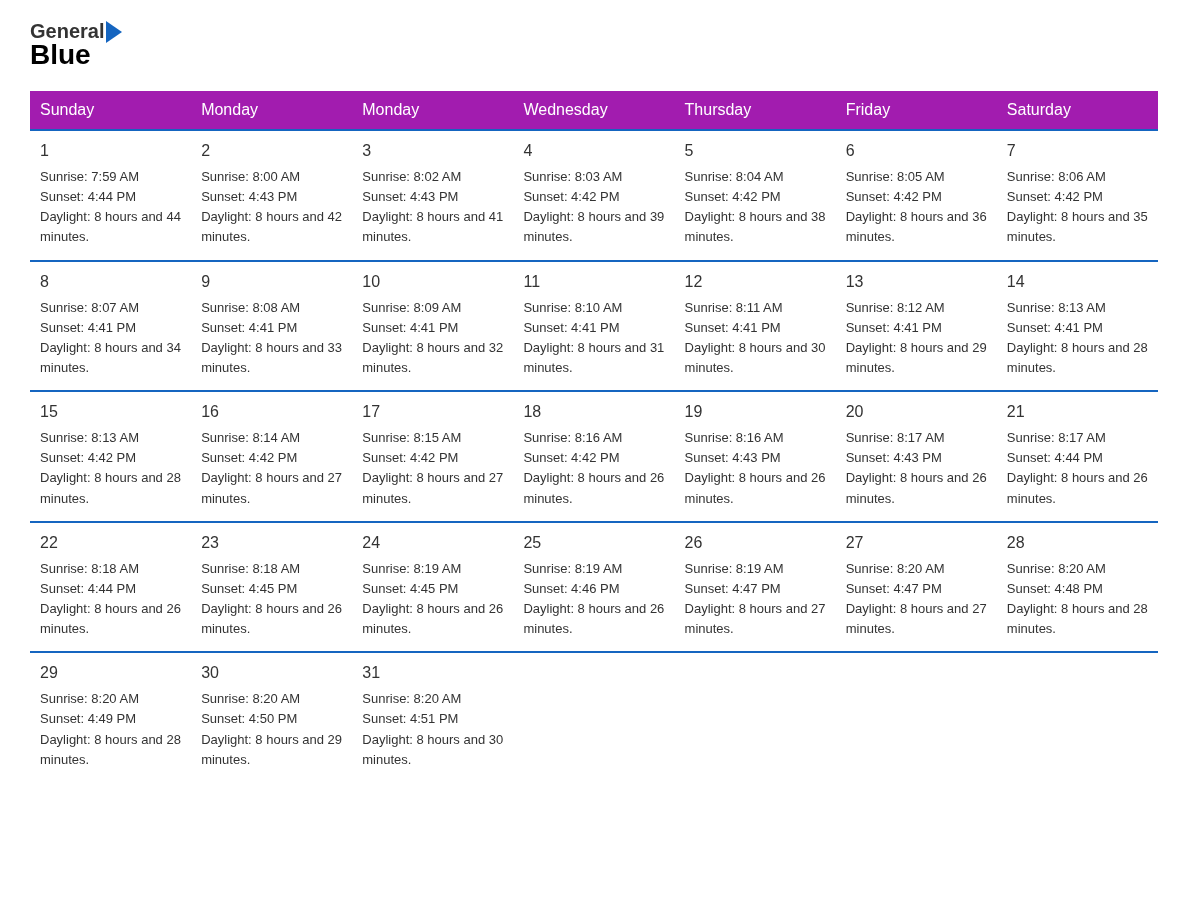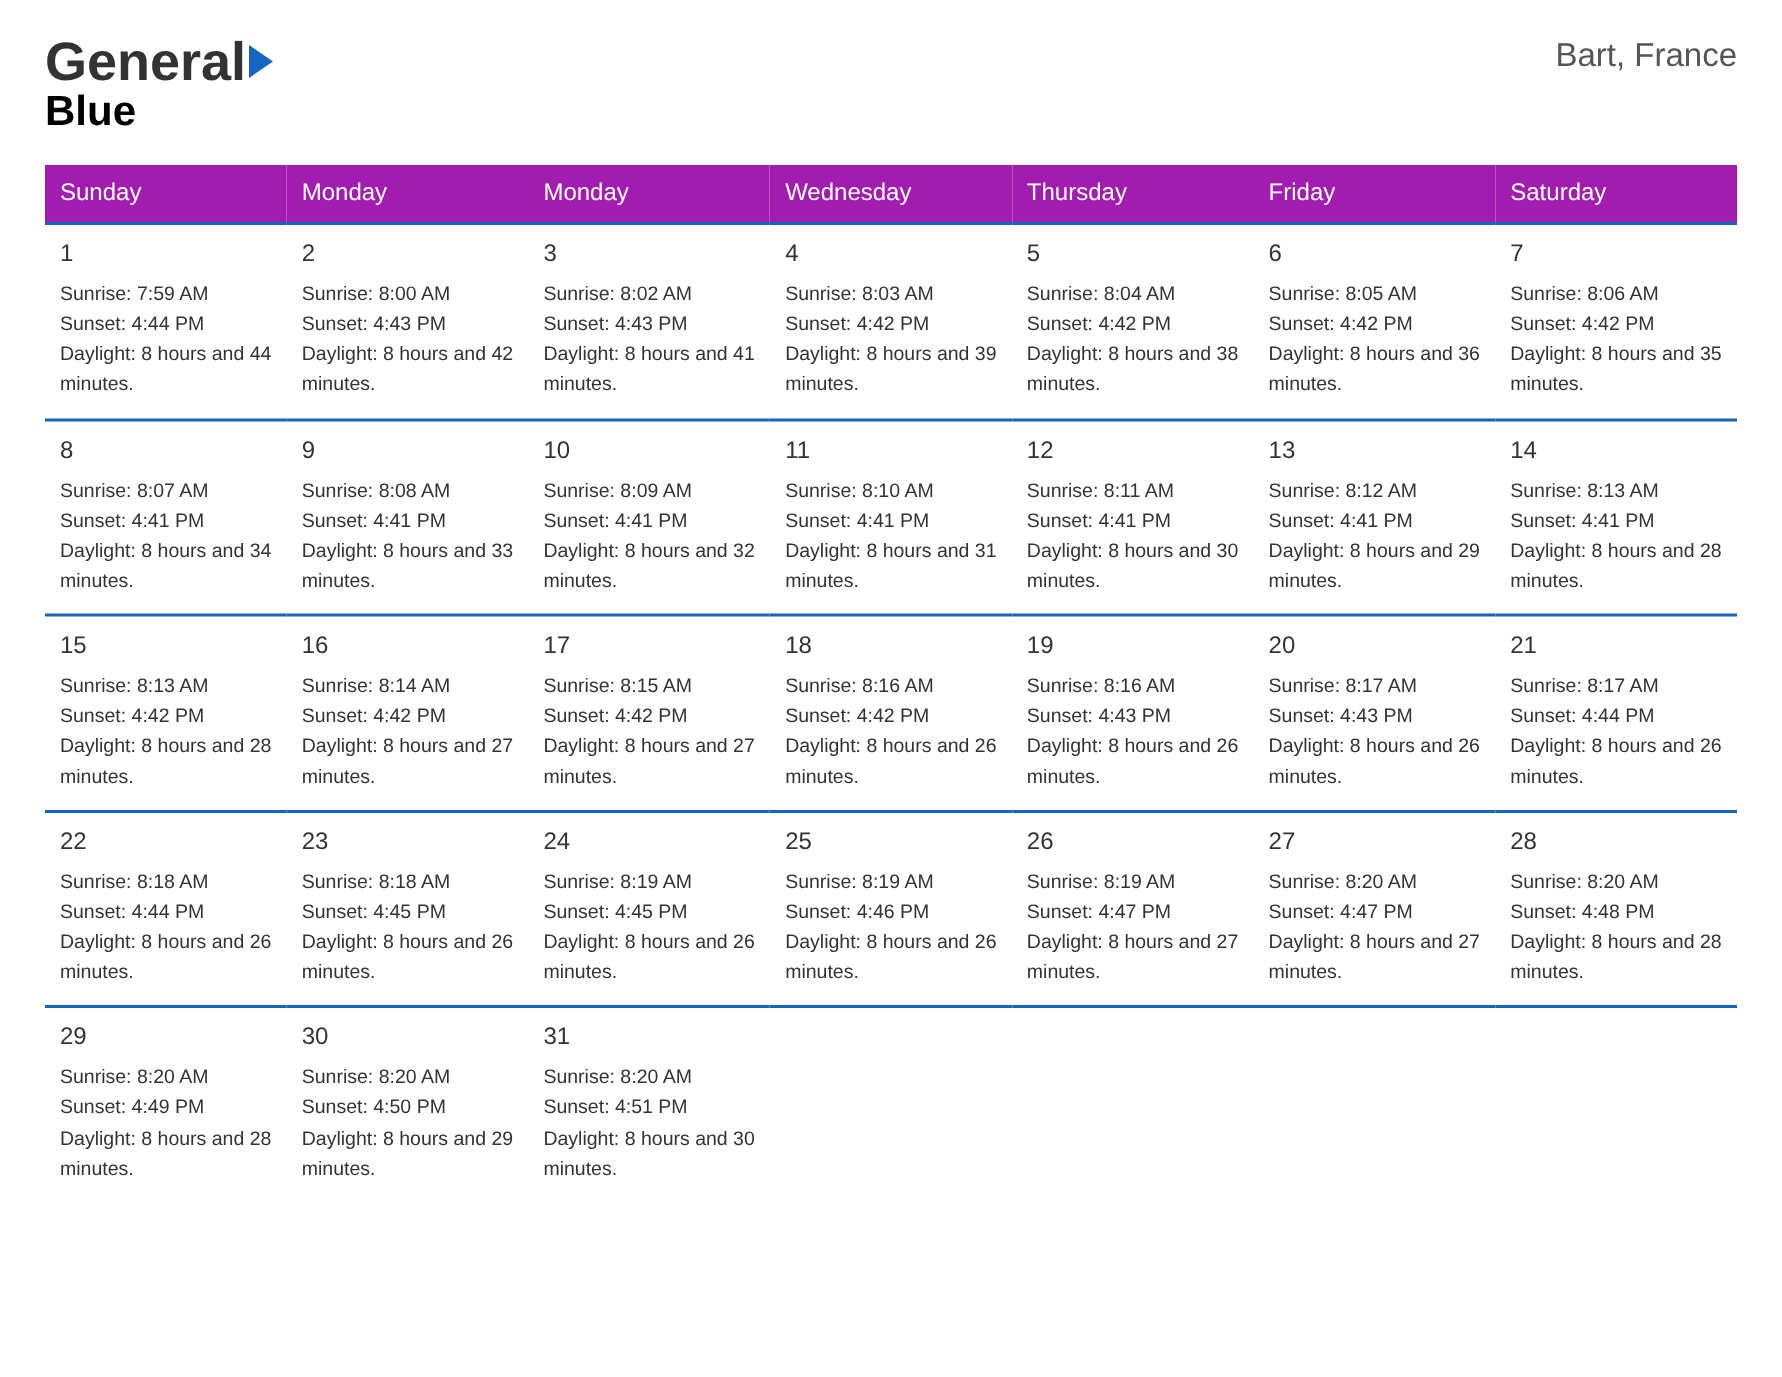--- a/index.html
+++ b/index.html
@@ -67,21 +67,21 @@
       line-height: 1.55;
     }
     
     .logo-container {
       display: flex;
       flex-direction: column;
     }
     .logo-row1 {
       display: flex;
       align-items: center;
-      font-size: 36px;
+      font-size: 20px;
       font-weight: bold;
       color: #333;
     }
     .logo-row1 .g-part {
       color: #333;
     }
     .logo-row1 .arrow {
       display: inline-block;
       width: 0;
       height: 0;
@@ -104,21 +104,20 @@
 
 <div class="header">
   <div class="logo-container">
     <div class="logo-row1">
       <span class="g-part">General</span>
       <span class="arrow"></span>
     </div>
     <div class="logo-row2">Blue</div>
   </div>
   <div class="title-area">
-    <div class="location">Bart, France</div>
   </div>
 </div>
 
 <table>
   <thead>
     <tr>
     <th>Sunday</th>
         <th>Monday</th>
         <th>Monday</th>
         <th>Wednesday</th>

